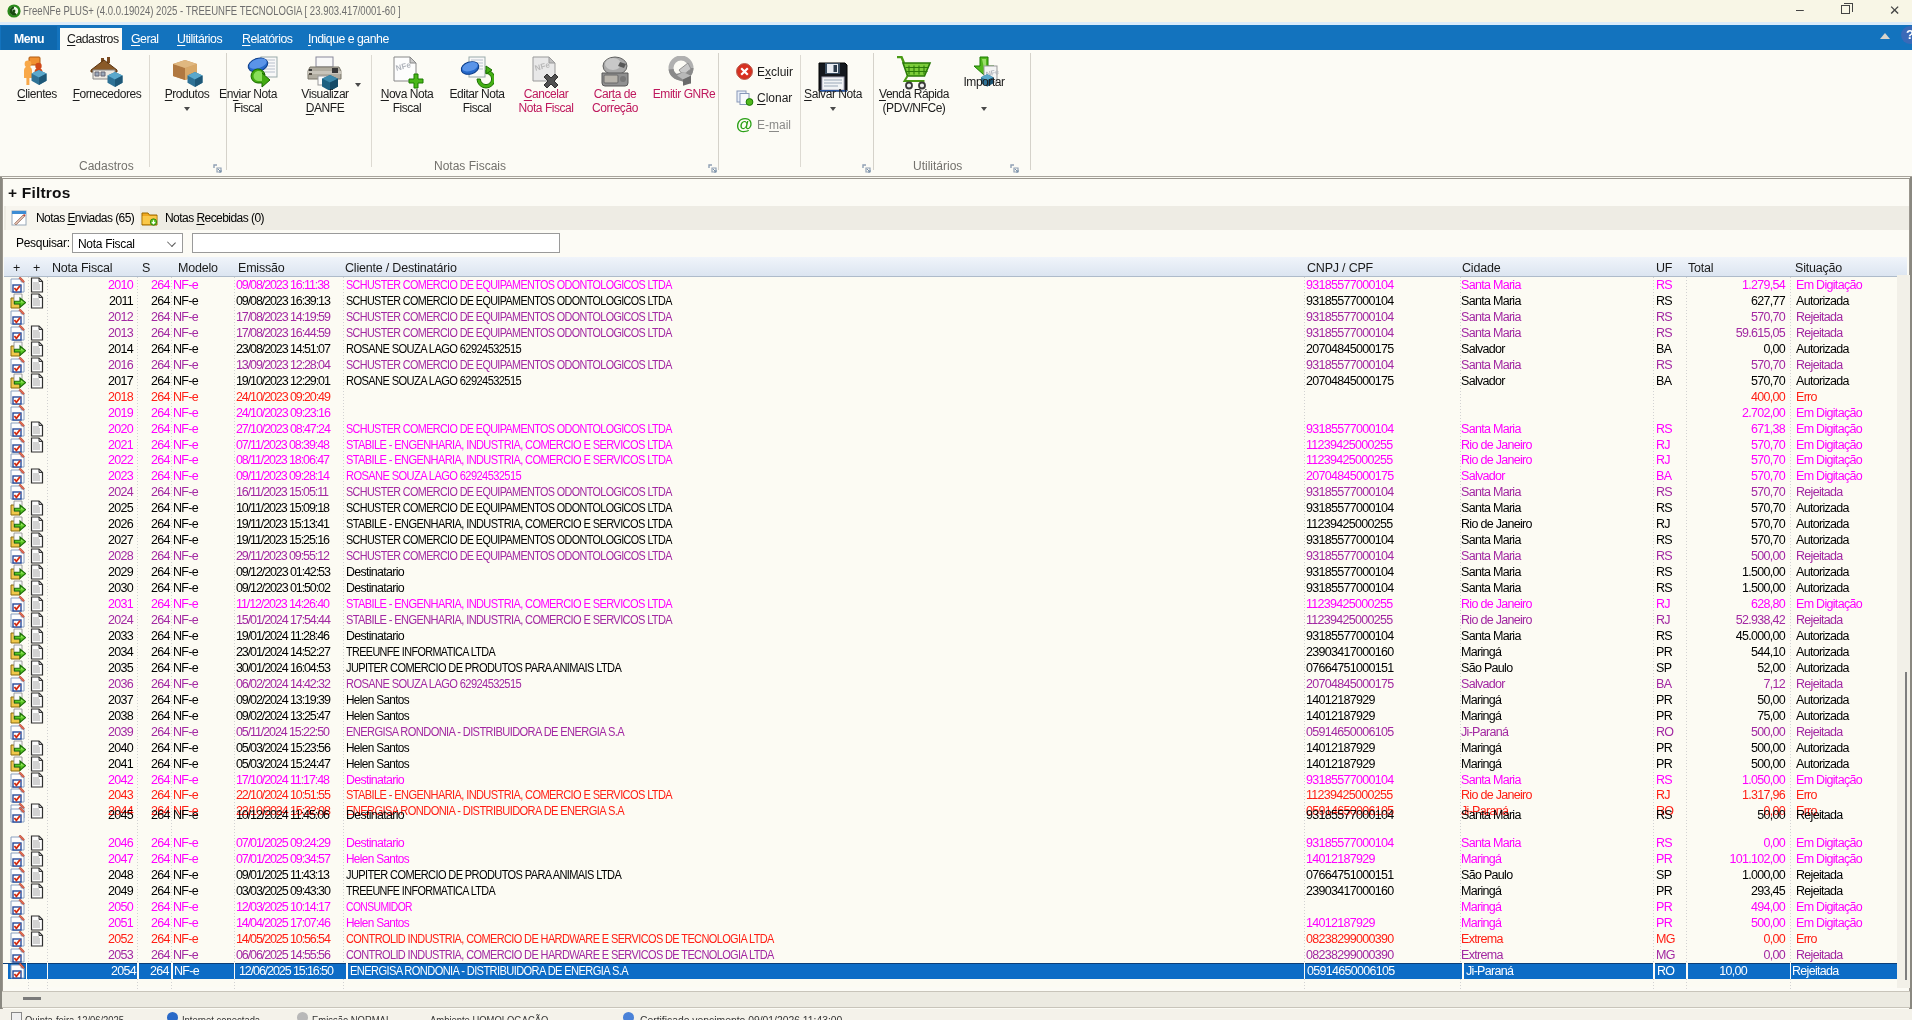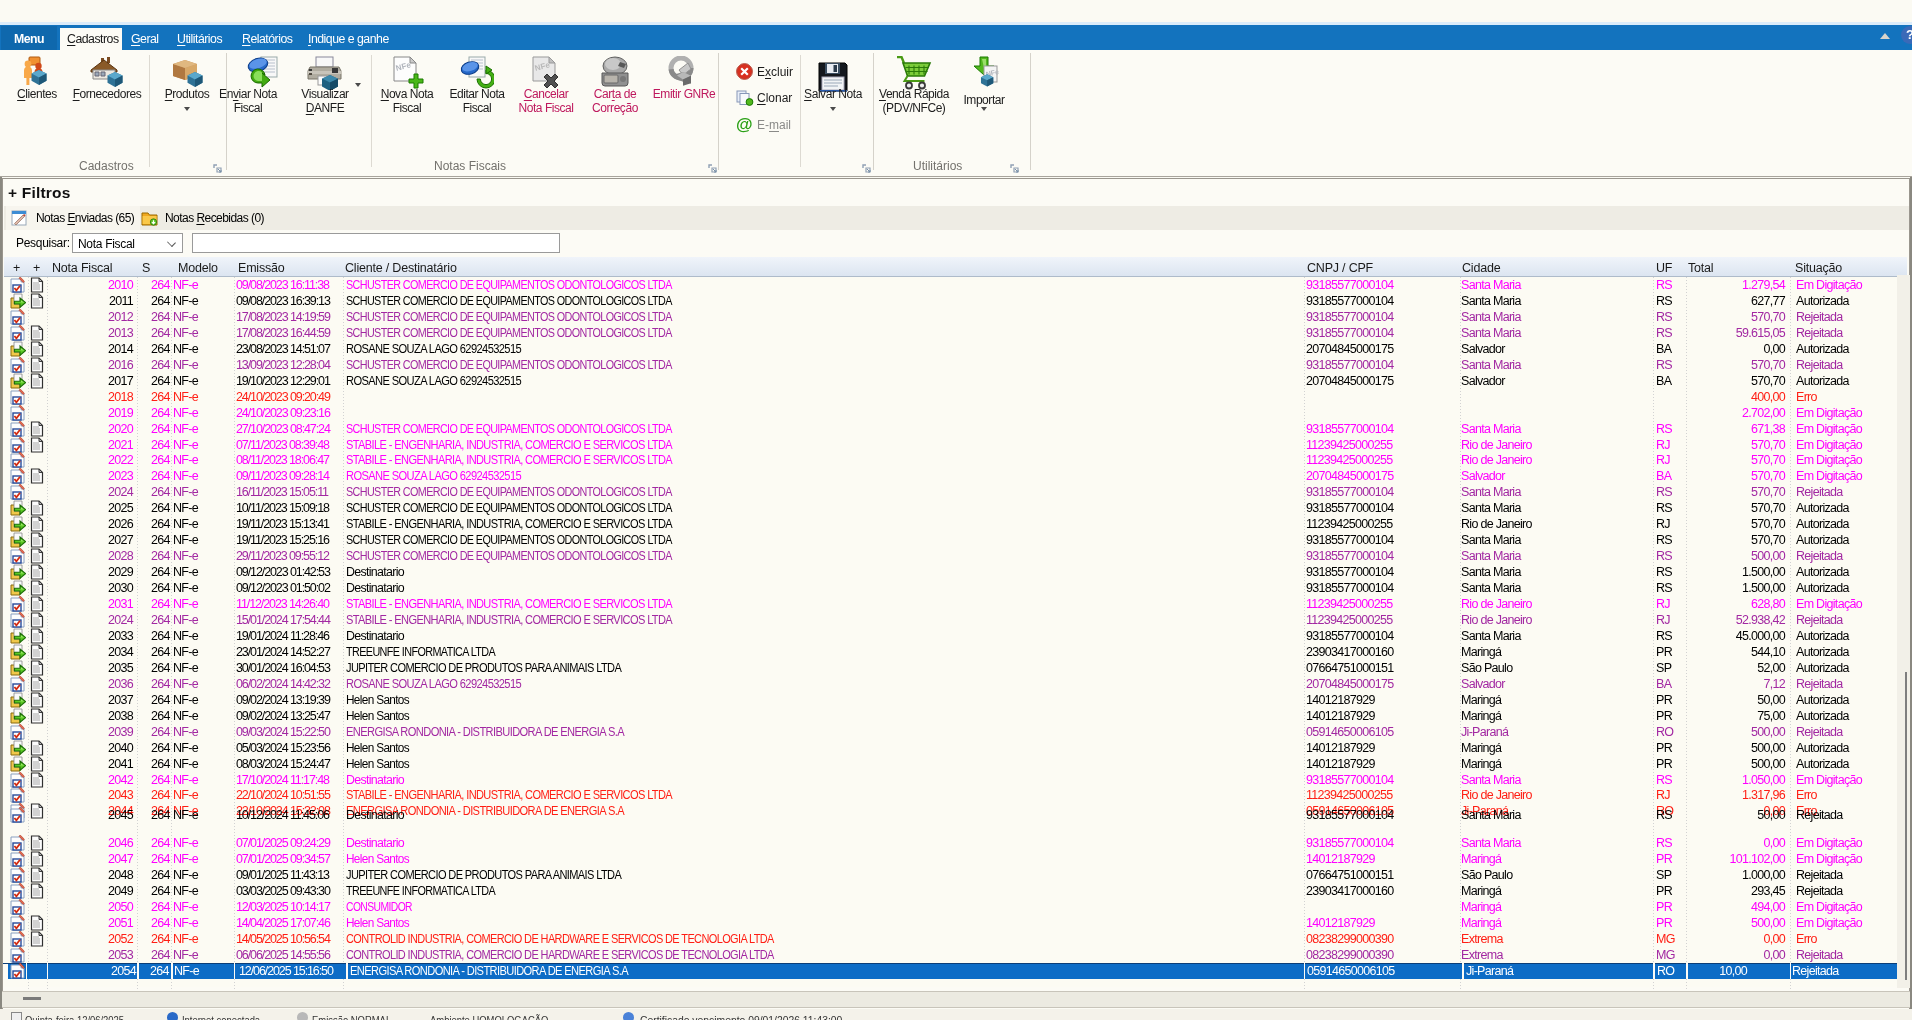--- a/index.html
+++ b/index.html
@@ -43,20 +43,33 @@
 .colsep{position:absolute;top:0;height:712px;width:1px;background:repeating-linear-gradient(to bottom,#d2d2d2 0 1px,transparent 1px 3px)}
 .icox{position:absolute;top:0}
 
 #selrow{background:linear-gradient(to right,#fdfcf6 0 5px,#0d6cc6 5px);color:#fff;box-shadow:inset 0 1px 0 #0b3e78}
 #selrow .vsep{position:absolute;top:0;width:1.5px;height:16px;background:#fdfcf6}
 #sbar{left:0;top:1009px;width:1912px;height:11px;background:#f4f2ea}
 .stxt{top:5px;font-size:11.5px;color:#333;white-space:nowrap}
 .vscroll{left:1894px;top:96px;width:13px;height:713px}
 </style></head><body>
 <div id="app">
+<div class="abs" id="title">
+<div class="abs" style="left:7px;top:4px"><svg width="14" height="14" viewBox="0 0 14 14">
+          <circle cx="7" cy="7" r="6.6" fill="#2a8a1a"></circle>
+          <circle cx="7" cy="7" r="4.2" fill="#f0f8e8"></circle>
+          <path d="M7 2.6a4.4 4.4 0 102.8 7.8L7.4 8A1.6 1.6 0 117 4.4z" fill="#184a10"></path>
+          <circle cx="7" cy="7" r="1.4" fill="#184a10"></circle>
+        </svg></div>
+<div class="abs txt" style="left:23px">FreeNFe PLUS+ (4.0.0.19024) 2025 - TREEUNFE TECNOLOGIA [ 23.903.417/0001-60 ]</div>
+<div class="abs winbtn" style="left:1796px;top:1px;font-size:14px">–</div>
+<div class="abs" style="left:1841px;top:5px;width:9px;height:9px;border:1.2px solid #444"></div>
+<div class="abs" style="left:1844px;top:3px;width:9px;height:9px;border:1.2px solid #444;border-left:none;border-bottom:none"></div>
+<div class="abs winbtn" style="left:1889px;top:2px;font-size:13.5px">✕</div>
+</div>
 <div class="abs" id="mbar">
       <div class="abs lightline"></div>
 <div class="abs" style="left:1px;top:4px;width:56px;height:24px;background:#0f68ad"></div>
 <div class="abs" id="tabsel"></div>
 <div class="abs mitem" style="left:14px;font-weight:bold">Menu</div>
 <div class="abs mitem" style="left:67px;color:#1a1a1a"><u>C</u>adastros</div>
 <div class="abs mitem" style="left:131px"><u>G</u>eral</div>
 <div class="abs mitem" style="left:177px"><u>U</u>tilitários</div>
 <div class="abs mitem" style="left:242px"><u>R</u>elatórios</div>
 <div class="abs mitem" style="left:308px"><u>I</u>ndique e ganhe</div>
@@ -222,21 +235,21 @@
           <path d="M13 1h8v9h6l-10 9-10-9h6z" fill="#52b81e" stroke="#1a7a00"></path>
           <path d="M15 3h4v9h3l-5 4.6V12z" fill="#9ade6a"></path>
           <rect x="17" y="10" width="13" height="16" fill="#f4f4f4" stroke="#999"></rect>
           <text x="18.5" y="20" font-family="Liberation Sans" font-size="7" font-weight="bold" fill="#b0b4bc" transform="rotate(-12 22 16)">NFe</text>
           <g transform="translate(7,6) scale(0.82)">
             <path d="M16 15l7.5 3.6v7.2L16 30l-7.5-4.2v-7.2z" fill="#2e7296"></path>
             <path d="M16 15l7.5 3.6L16 22.4l-7.5-3.8z" fill="#5aa8cc"></path>
             <path d="M16 22.4v7.6l7.5-4.2v-7.2z" fill="#1e5878"></path>
           </g>
         </svg></div>
-      <div class="abs rlbl" style="left:914px;top:44px;width:140px">Importar</div>
+      <div class="abs rlbl" style="left:914px;top:26px;width:140px">Importar</div>
       <div class="abs darr" style="left:981px;top:57px"></div>
 <div class="abs gsep" style="left:1030px"></div>
 <div class="abs glbl" style="left:79px">Cadastros</div>
 <div class="abs glbl" style="left:434px">Notas Fiscais</div>
 <div class="abs glbl" style="left:913px">Utilitários</div>
 <div class="abs" style="left:213px;top:110px"><svg width="10" height="10" viewBox="0 0 10 10">
           <path d="M1 4V1h3" fill="none" stroke="#90a0b4" stroke-width="1.4"></path>
           <path d="M4 4h4v4H4z" fill="none" stroke="#90a0b4" stroke-width="1.2"></path>
           <path d="M5 5l3 3M8 6v2h-2" stroke="#7890a8" fill="none"></path>
         </svg></div>
@@ -985,21 +998,21 @@
 <div class="icox" style="left:7px"><svg width="15" height="16" viewBox="0 0 15 16">
               <path d="M1 2h10l3 3v10H1z" fill="#fdfdfd" stroke="#8aa0c0" stroke-width="1"></path>
               <path d="M11 2l3 3h-3z" fill="#c8d4e8" stroke="#8aa0c0" stroke-width="0.8"></path>
               <rect x="3" y="8" width="8" height="7" fill="#fff" stroke="#274a9a" stroke-width="1.4"></rect>
               <path d="M4.4 11l2 2.4 3.6-4.6" fill="none" stroke="#d22a10" stroke-width="1.8"></path>
               <path d="M9 1.2l4.2 4.4 1.2-1.4-4.2-4.2z" fill="#e86a50" stroke="#a03020" stroke-width="0.6"></path>
             </svg></div>
 <div class="c num" style="left:39px">2039</div>
 <div class="c" style="left:148px">264</div>
 <div class="c" style="left:170px">NF-e</div>
-<div class="c dtc" style="left:233px">09/03/2024 15:22:50</div>
+<div class="c dtc" style="left:233px">05/11/2024 15:22:50</div>
 <div class="c" style="left:343px;transform:scaleX(0.89)">ENERGISA RONDONIA - DISTRIBUIDORA DE ENERGIA S.A</div>
 <div class="c" style="left:1303px">05914650006105</div>
 <div class="c" style="left:1458px">Ji-Paraná</div>
 <div class="c" style="left:1653px">RO</div>
 <div class="c tot" style="left:1672px">500,00</div>
 <div class="c" style="left:1793px">Rejeitada</div>
 </div>
 <div class="row k" style="top:463px">
 <div class="icox" style="left:7px"><svg width="16" height="16" viewBox="0 0 16 16">
               <path d="M1 5h4.5l1.5 2H10v8H1z" fill="#f0c84a" stroke="#8a6a10" stroke-width="1"></path>
@@ -1035,21 +1048,21 @@
 <div class="icox" style="left:27px"><svg width="14" height="16" viewBox="0 0 14 16">
               <path d="M1.5 1h7.5l3.5 3.5V15H1.5z" fill="#fcfcfc" stroke="#303030" stroke-width="1.2"></path>
               <path d="M9 1l3.5 3.5H9z" fill="#b8b8b8" stroke="#303030" stroke-width="0.9"></path>
               <g stroke="#a8a8a8" stroke-width="1">
                 <path d="M3 6h6M3 8h7M3 10h7M3 12h7"></path>
               </g>
             </svg></div>
 <div class="c num" style="left:39px">2041</div>
 <div class="c" style="left:148px">264</div>
 <div class="c" style="left:170px">NF-e</div>
-<div class="c dtc" style="left:233px">08/03/2024 15:24:47</div>
+<div class="c dtc" style="left:233px">05/03/2024 15:24:47</div>
 <div class="c" style="left:343px;transform:scaleX(0.945)">Helen Santos</div>
 <div class="c" style="left:1303px">14012187929</div>
 <div class="c" style="left:1458px">Maringá</div>
 <div class="c" style="left:1653px">PR</div>
 <div class="c tot" style="left:1672px">500,00</div>
 <div class="c" style="left:1793px">Autorizada</div>
 </div>
 <div class="row m" style="top:495px">
 <div class="icox" style="left:7px"><svg width="15" height="16" viewBox="0 0 15 16">
               <path d="M1 2h10l3 3v10H1z" fill="#fdfdfd" stroke="#8aa0c0" stroke-width="1"></path>

